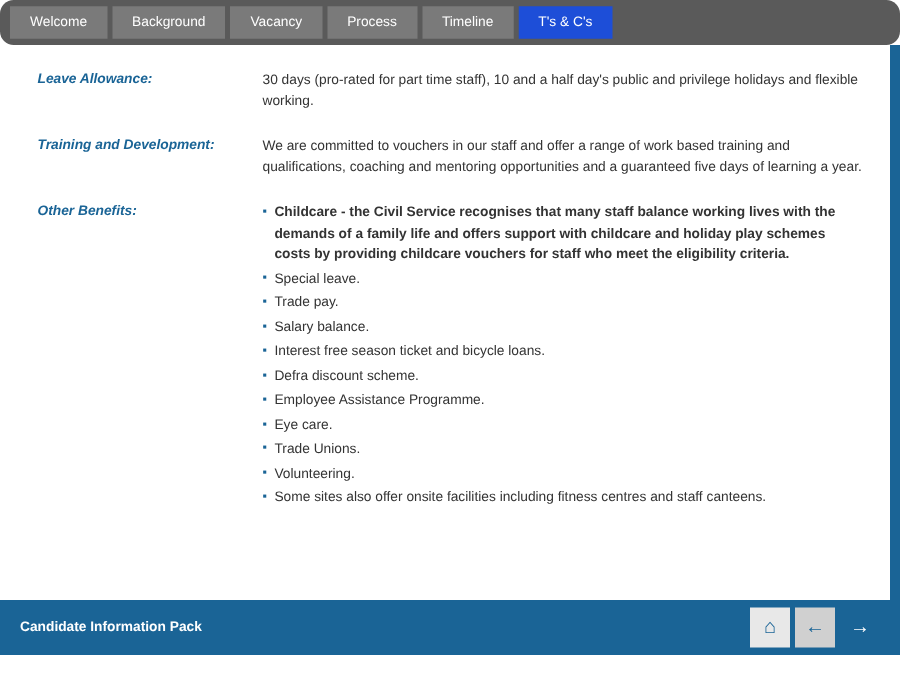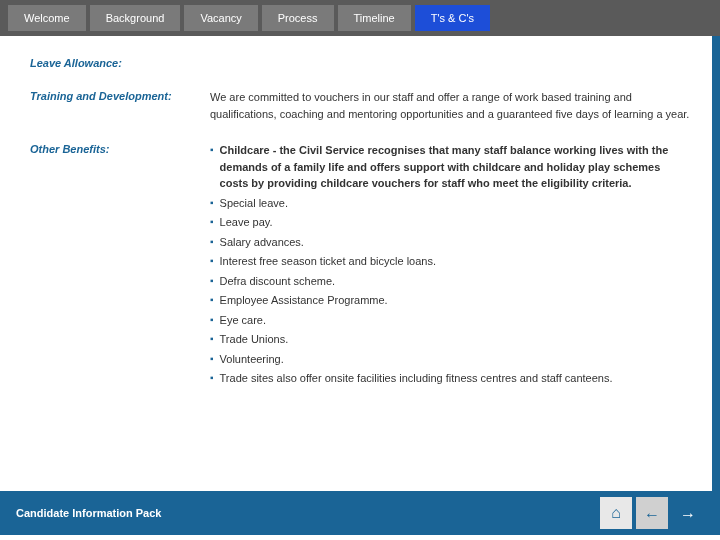--- a/index.html
+++ b/index.html
@@ -14,20 +14,21 @@
     }
 
     
     .nav-bar {
       display: flex;
       background: #5a5a5a;
       height: 36px;
       align-items: center;
       padding: 0 8px;
       gap: 4px;
+      border-radius: 11px;
     }
     .nav-tab {
       padding: 6px 16px;
       font-size: 11px;
       color: #fff;
       background: #7a7a7a;
       cursor: pointer;
       white-space: nowrap;
       border: none;
       height: 26px;
@@ -92,21 +93,21 @@
     }
 
     .section-content ul li.first-item {
       margin-bottom: 3px;
       font-weight: bold;
     }
 
     
     .footer {
       position: absolute;
-      bottom: 5px;
+      bottom: 16px;
       left: 0;
       right: 0;
       height: 44px;
       background: #1a6496;
       display: flex;
       align-items: center;
       justify-content: space-between;
       padding: 0 16px;
     }
 
@@ -168,42 +169,43 @@
   <button class="nav-tab">Timeline</button>
   <button class="nav-tab active">T's &amp; C's</button>
 </nav>
 
 <div class="right-accent"></div>
 
 <main class="main-content">
 
   <div class="section">
     <div class="section-label">Leave Allowance:</div>
+    <div class="section-content">30 days (pro-rated for part time staff), 10 and a half day's public and privilege holidays and flexible working.</div>
   </div>
 
   <div class="section">
     <div class="section-label">Training and Development:</div>
     <div class="section-content">We are committed to vouchers in our staff and offer a range of work based training and qualifications, coaching and mentoring opportunities and a guaranteed five days of learning a year.</div>
   </div>
 
   <div class="section">
     <div class="section-label">Other Benefits:</div>
     <div class="section-content">
       <ul id="benefits-list">
           <li class="first-item">Childcare - the Civil Service recognises that many staff balance working lives with the demands of a family life and offers support with childcare and holiday play schemes costs by providing childcare vouchers for staff who meet the eligibility criteria.</li>
           <li>Special leave.</li>
-          <li>Leave pay.</li>
-          <li>Salary advances.</li>
+          <li>Trade pay.</li>
+          <li>Salary balance.</li>
           <li>Interest free season ticket and bicycle loans.</li>
           <li>Defra discount scheme.</li>
           <li>Employee Assistance Programme.</li>
           <li>Eye care.</li>
           <li>Trade Unions.</li>
           <li>Volunteering.</li>
-          <li>Trade sites also offer onsite facilities including fitness centres and staff canteens.</li>
+          <li>Some sites also offer onsite facilities including fitness centres and staff canteens.</li>
         </ul>
     </div>
   </div>
 
 </main>
 
 <footer class="footer">
   <span class="footer-label">Candidate Information Pack</span>
   <div class="footer-icons">
     <div class="footer-icon-btn home">

